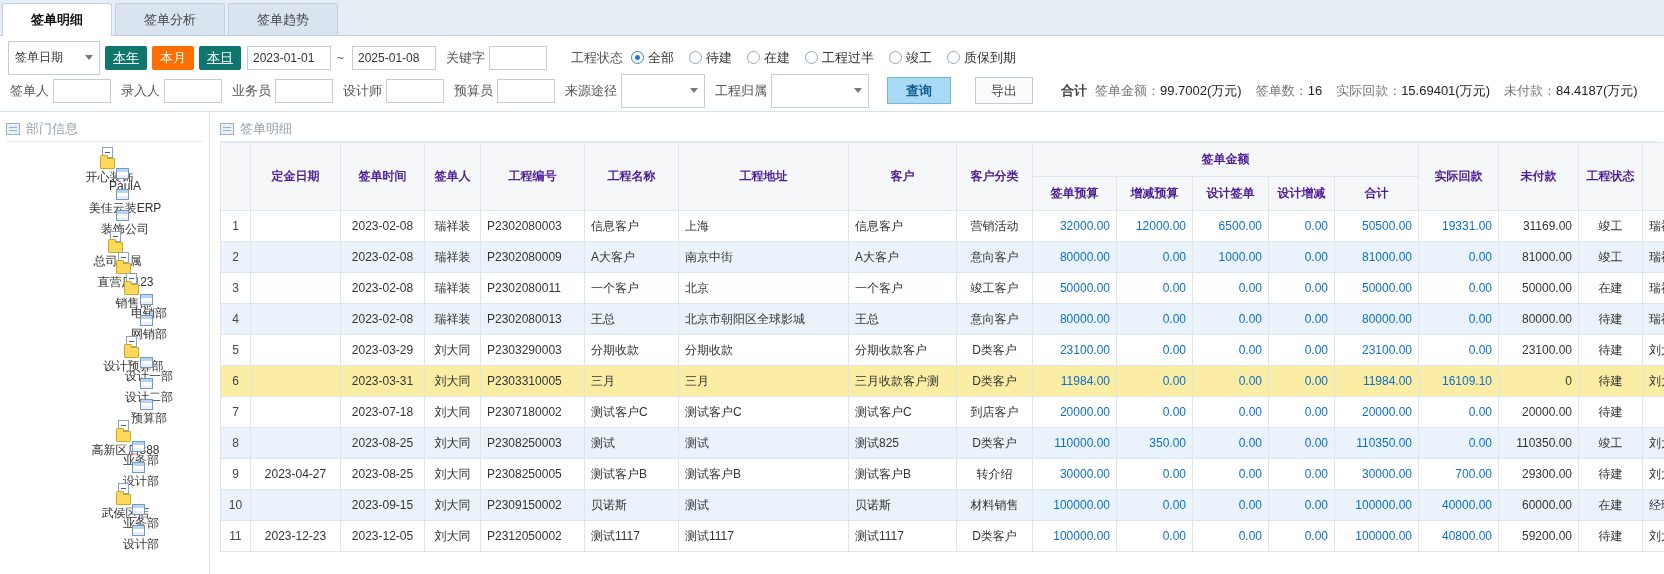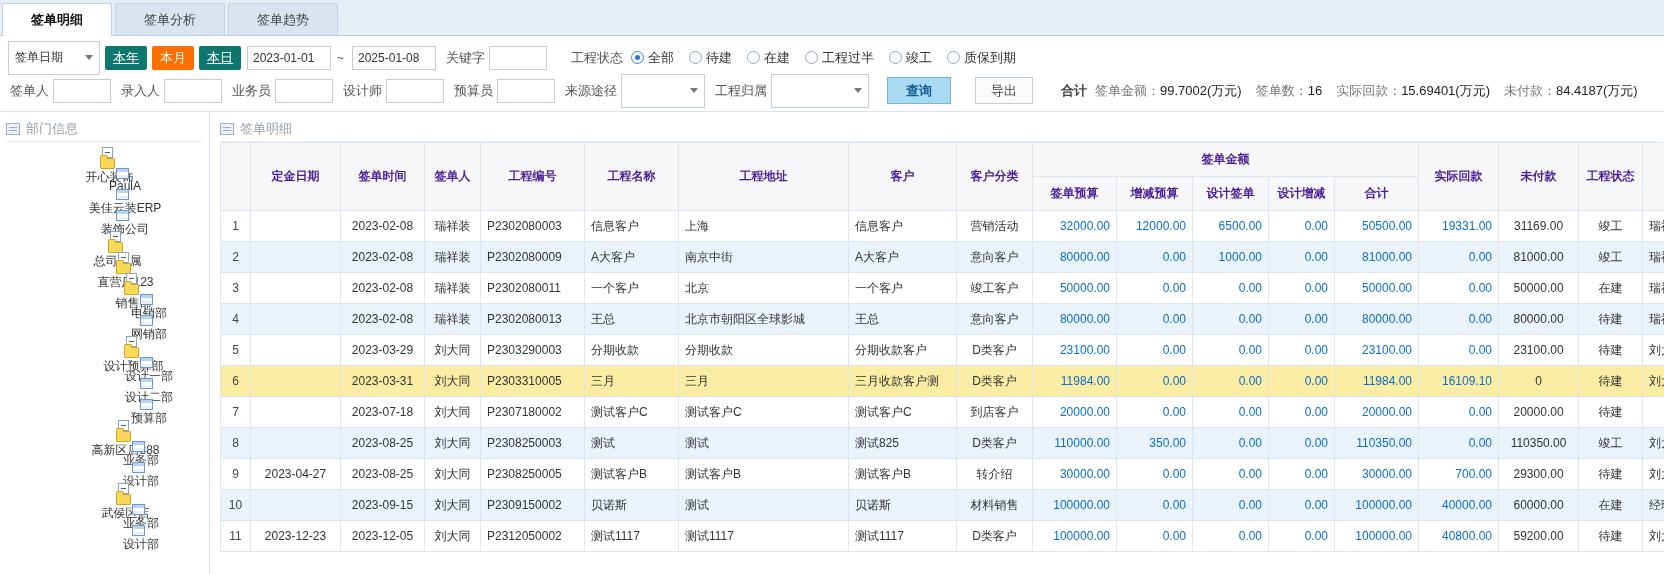--- a/index.html
+++ b/index.html
@@ -64,21 +64,21 @@
   table { border-collapse:collapse; table-layout:fixed; width:1522px; font-size:12px; }
   th,td { border:1px solid #dde5ee; overflow:hidden; white-space:nowrap; }
   thead th { background:#f5f7f9; height:27px; font-weight:bold; color:#4c1d95; text-align:center; padding:8px 4px; cursor:pointer; }
   tbody td { height:31px; padding:0 6px; color:#333; }
   tbody tr:nth-child(even) { background:#eaf3fc; }
   tbody tr.hl { background:#fbeda4; }
   .c-num { text-align:center; color:#444; }
   .c-date,.c-ctr,.c-status { text-align:center; }
   .c-txt { text-align:left; }
   .c-amt { text-align:right; color:#0a6fc8; }
-  .c-unpaid { text-align:center; color:#333; }
+  .c-unpaid { text-align:right; color:#333; }
 </style>
 </head>
 <body>
 
 <div class="app">
 
   <div class="tabbar">
     <div class="tab active">签单明细</div>
     <div class="tab">签单分析</div>
     <div class="tab">签单趋势</div>

